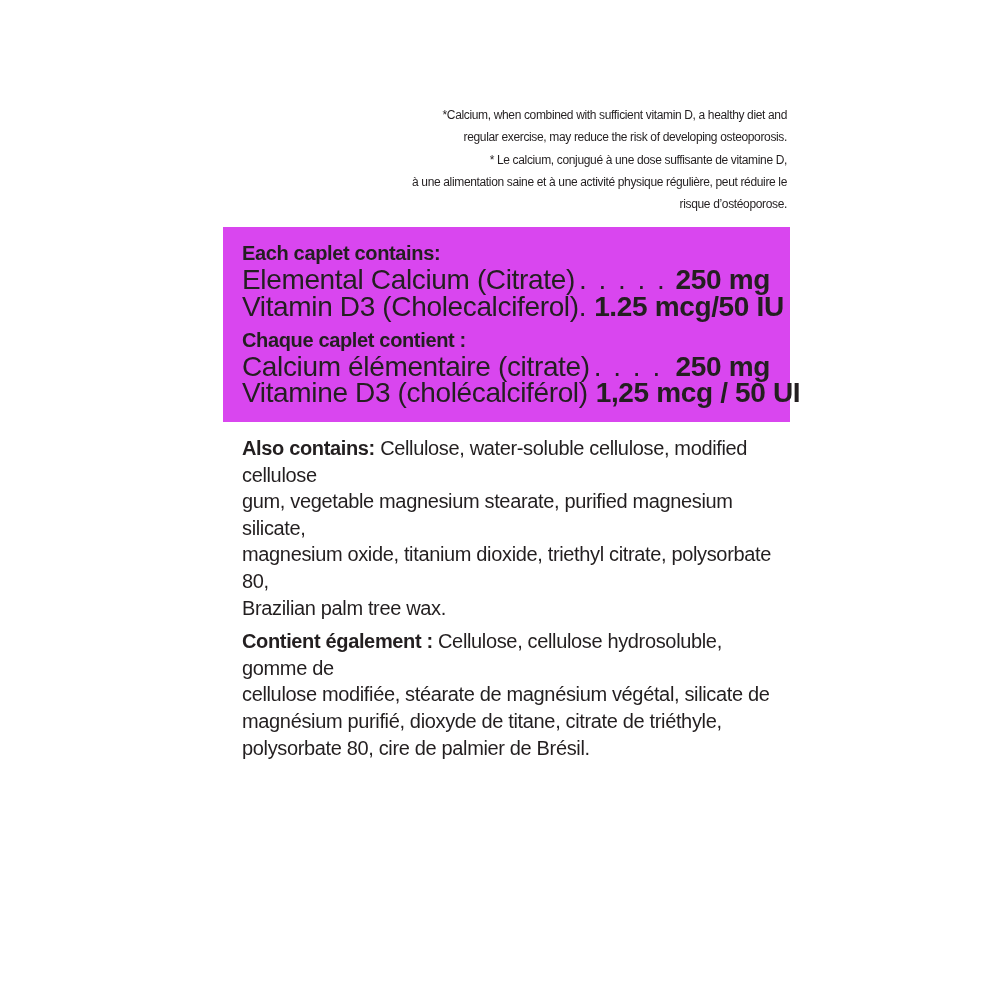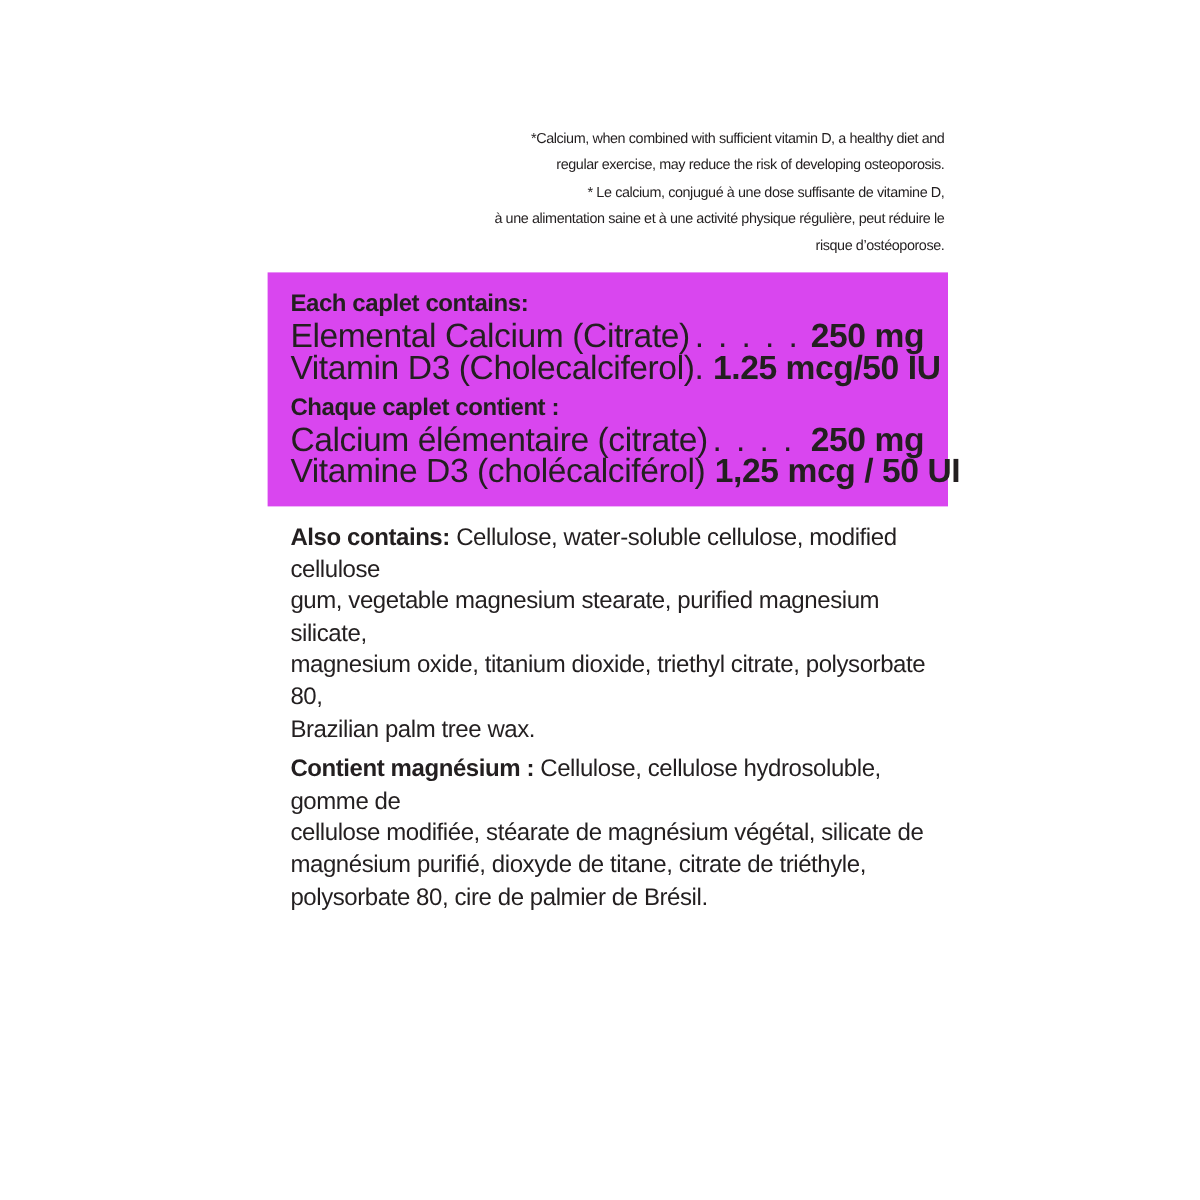--- a/index.html
+++ b/index.html
@@ -121,21 +121,21 @@
       <span class="leader">. . . . . . . . . . . . . . . . . . . . . . . . . . . . . . . . . . . . . . . . . . . . . . . . . . . . . . . . . . . . . . . . . . . . . . . . . . . . . . . . </span>
       <span class="ing-value">1,25 mcg / 50 UI</span>
     </div>
   </div>
 
   <div>
     <p class="copy also-block"><b>Also contains:</b> <span class="pre">Cellulose, water-soluble cellulose, modified cellulose
 gum, vegetable magnesium stearate, purified magnesium silicate,
 magnesium oxide, titanium dioxide, triethyl citrate, polysorbate 80,
 Brazilian palm tree wax.</span></p>
-    <p class="copy contient-block"><b>Contient magnésium :</b> <span class="pre">Cellulose, cellulose hydrosoluble, gomme de
+    <p class="copy contient-block"><b>Contient également :</b> <span class="pre">Cellulose, cellulose hydrosoluble, gomme de
 cellulose modifiée, stéarate de magnésium végétal, silicate de
 magnésium purifié, dioxyde de titane, citrate de triéthyle,
 polysorbate 80, cire de palmier de Brésil.</span></p>
   </div>
 
   <div class="freefrom-block">
     <p class="copy" style="line-height:inherit"> </p>
 
   </div>
 

